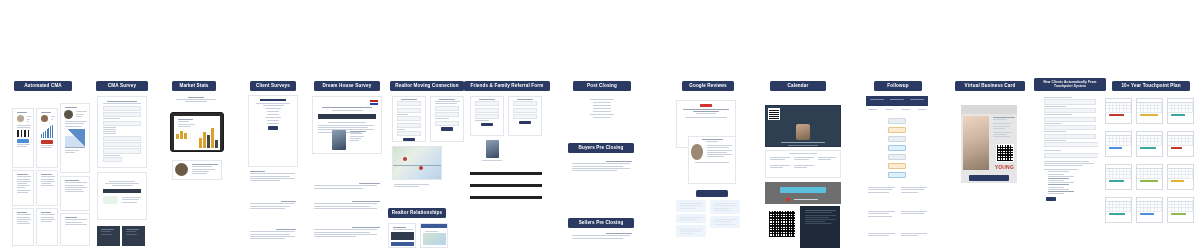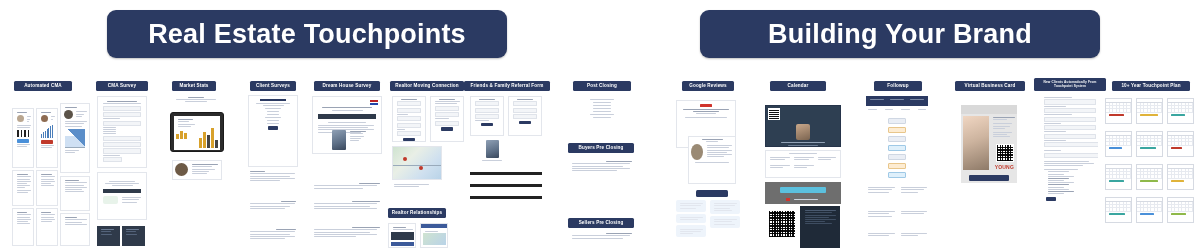--- a/index.html
+++ b/index.html
@@ -94,23 +94,21 @@
 
   .sect-title{font-size:3.4px;color:#2b3a62;font-weight:bold;text-align:center;}
   .redlogo{background:#d0342c;height:3px;border-radius:.5px;}
   .greenchip{background:#e8f3ea;height:3px;border-radius:.5px;}
 </style>
 </head>
 <body>
 
 <div class="stage">
 
-  <div class="banner" id="banner-1">Real Estate Touchpoints</div>
-
-  <div class="banner" id="banner-2">Building Your Brand</div>
+
 
   <div class="pill" style="left:14px;top:81px;width:58px;height:10px;">Automated CMA</div>
   <div class="thumb" style="left:12px;top:108px;width:22px;height:60px;">
     <div style="padding:2px;">
       <div class="ln w60 dark"></div>
       <div style="display:flex;gap:1px;margin:2px;">
           <div class="avatar" style="width:7px;height:7px;"></div>
           <div style="flex:1">
             <div class="ln w90"></div>
             <div class="ln w70"></div>

